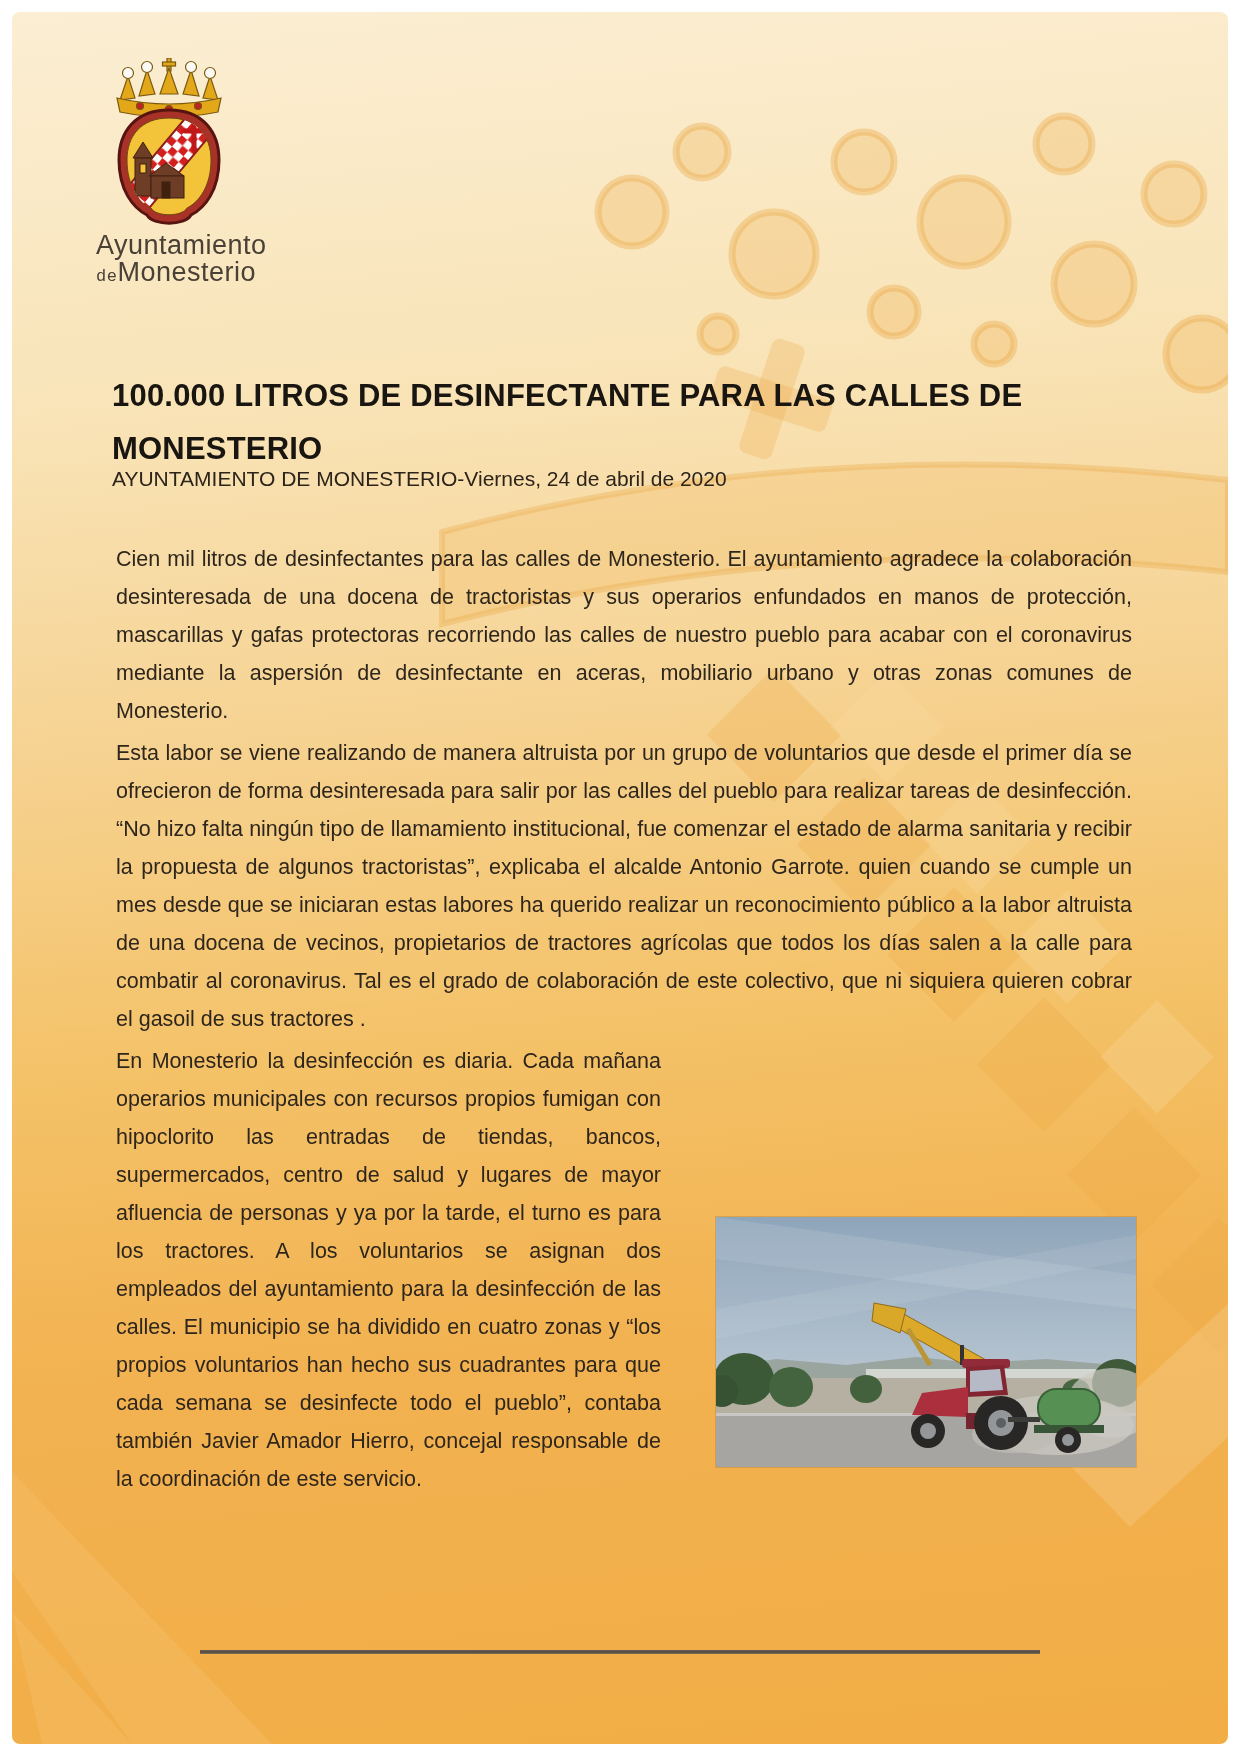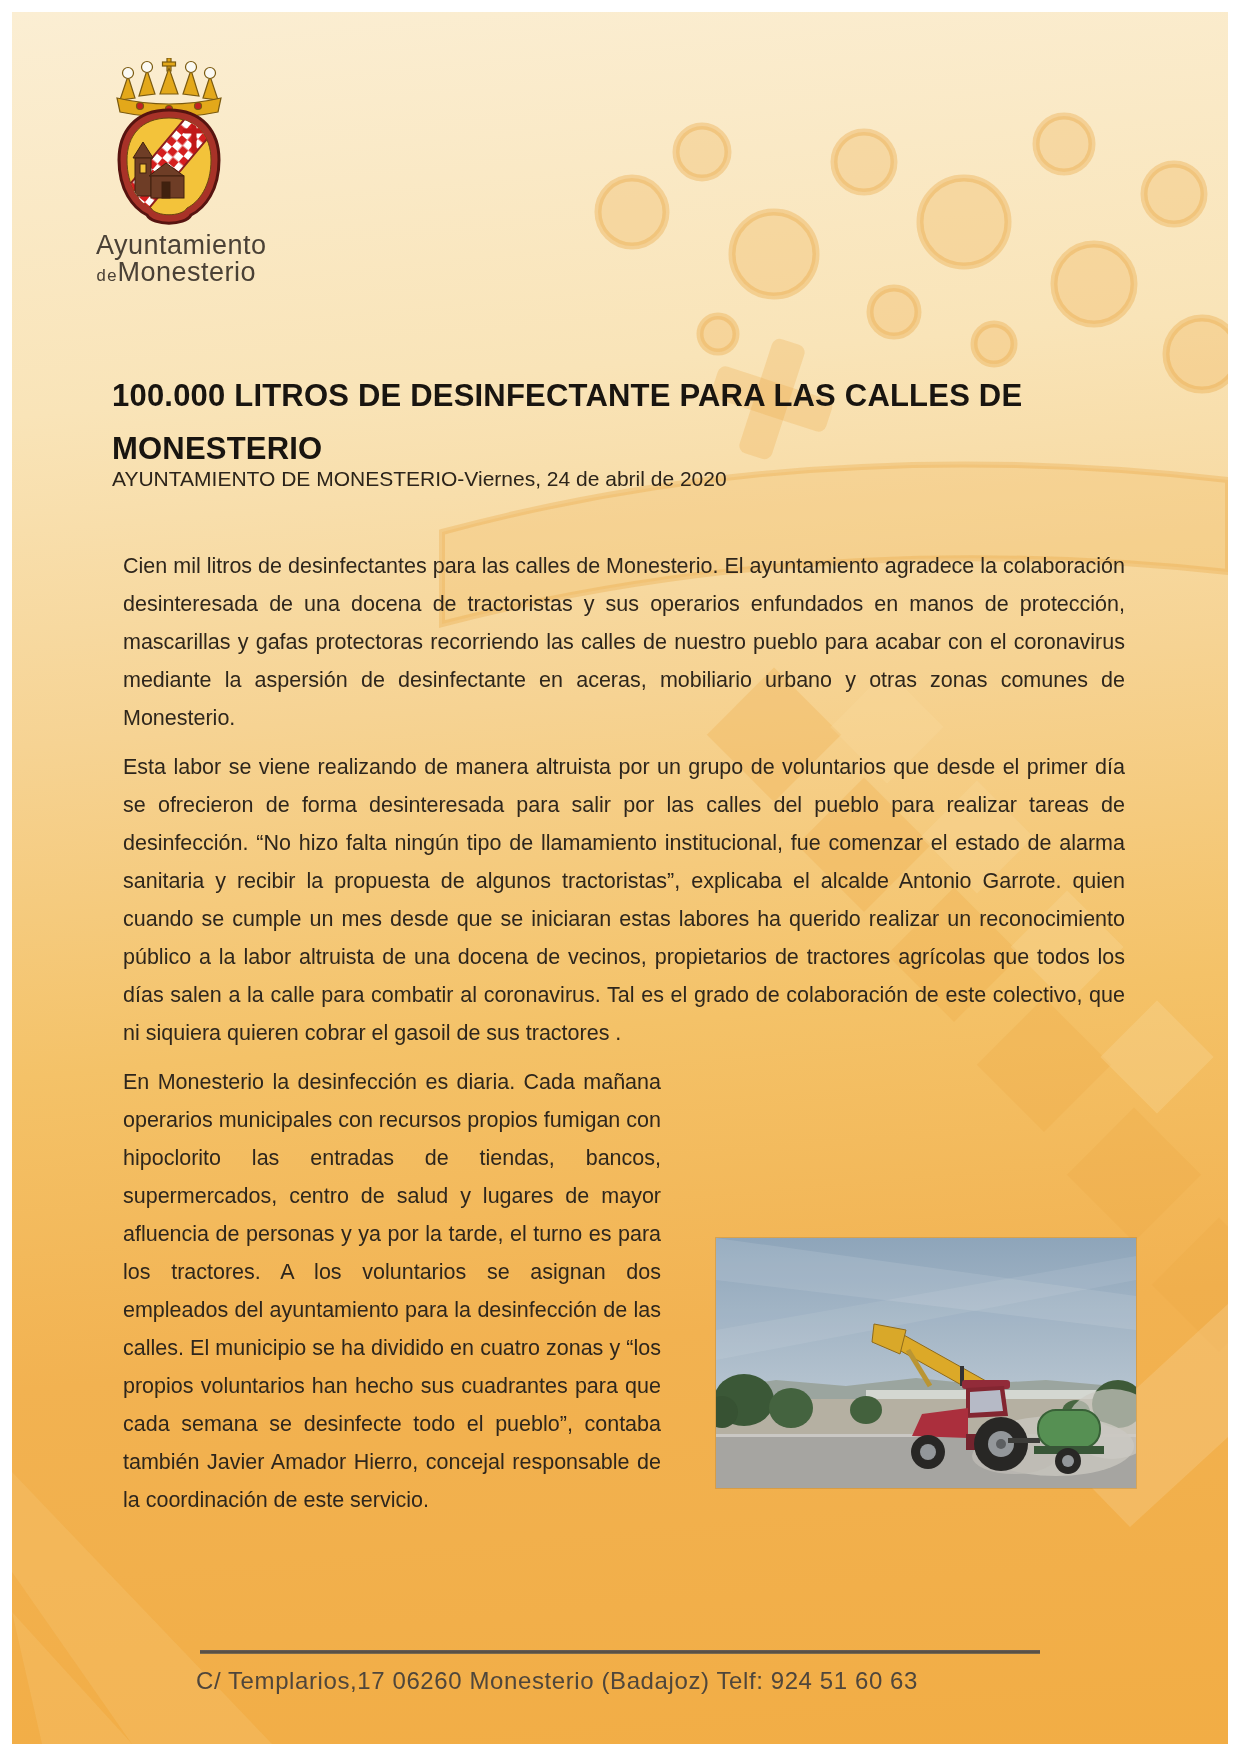--- a/index.html
+++ b/index.html
@@ -4,20 +4,21 @@
 <style>
   html,body{margin:0;padding:0;}
   body{
     width:1240px;height:1754px;background:#ffffff;position:relative;
     font-family:"Liberation Sans",sans-serif;overflow:hidden;
   }
   .page{
     position:absolute;left:12px;top:12px;width:1216px;height:1732px;
     background:linear-gradient(175deg,#fbeed3 0%,#f9e4b8 22%,#f6d393 40%,#f4c268 58%,#f2b251 75%,#f2ad45 100%);
     overflow:hidden;
+    border-radius:8px;
   }
   .watermark{position:absolute;inset:0;z-index:0;pointer-events:none;}
   .content{position:absolute;inset:0;z-index:1;}
 
   .logo{position:absolute;left:74px;top:46px;width:220px;}
   .logo .crest{display:block;margin-left:16px;}
   .logo .orgname{margin-top:4px;padding-left:10px;color:#4a4136;font-size:27px;line-height:27px;letter-spacing:.5px;}
   .logo .orgname .small{font-size:17px;font-family:Liberation Mono, monospace;}
 
   .title{
@@ -26,21 +27,21 @@
   }
   .dateline{
     position:absolute;left:100px;top:452px;width:1024px;
     font-size:21px;color:#2c241a;line-height:30px;
   }
   .article{
     position:absolute;left:100px;top:524px;width:1024px;
     font-size:21.5px;line-height:38px;color:#2e261c;text-align:justify;
     hyphens:auto;-webkit-hyphens:auto;
   }
-  .article p{margin:11px;}
+  .article p{margin:4px;}
   .photo-float{
     float:right;width:420px;height:250px;margin:175px 0 10px 55px;
     box-shadow:0 0 0 1px rgba(60,50,30,.15);
   }
   .photo-float svg{display:block;}
 
   .listen{position:absolute;left:0;top:1554px;width:1110px;text-align:center;color:#26211a;}
   .listen .listen-label{font-size:22px;line-height:30px;}
   .listen .listen-url{font-size:22px;line-height:30px;margin-top:14px;color:#26211a;text-decoration:none;display:inline-block;}
 
@@ -206,16 +207,15 @@
           <circle cx="352" cy="223" r="6" fill="#8f9396"></circle>
           <rect x="0" y="0" width="420" height="250" fill="#eef2f5" opacity="0.05"></rect>
         </svg>
       </div>
 
       <p>En Monesterio la desinfección es diaria. Cada mañana operarios municipales con recursos propios fumigan con hipoclorito las entradas de tiendas, bancos, supermercados, centro de salud y lugares de mayor afluencia de personas y ya por la tarde, el turno es para los tractores. A los voluntarios se asignan dos empleados del ayuntamiento para la desinfección de las calles. El municipio se ha dividido en cuatro zonas y “los propios voluntarios han hecho sus cuadrantes para que cada semana se desinfecte todo el pueblo”, contaba también Javier Amador Hierro, concejal responsable de la coordinación de este servicio.</p>
     </div>
 
 
     <div class="footer-rule"></div>
-    <div class="footer-address">C/ Templarios,17  06260 Monesterio (Badajoz)  Telf: 924 51 60 63</div>
 
   </div>
 </div>
 
 </body></html>

